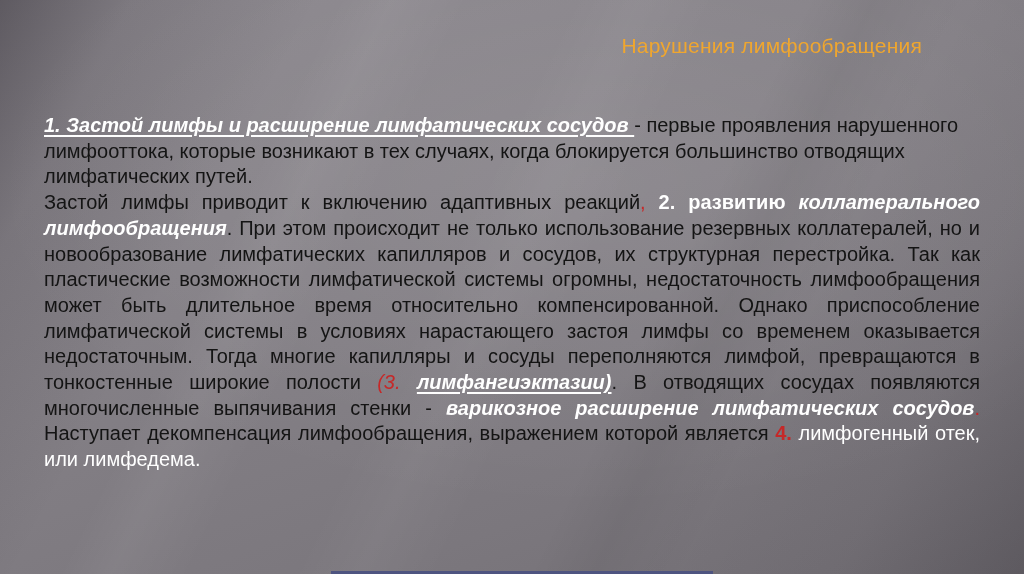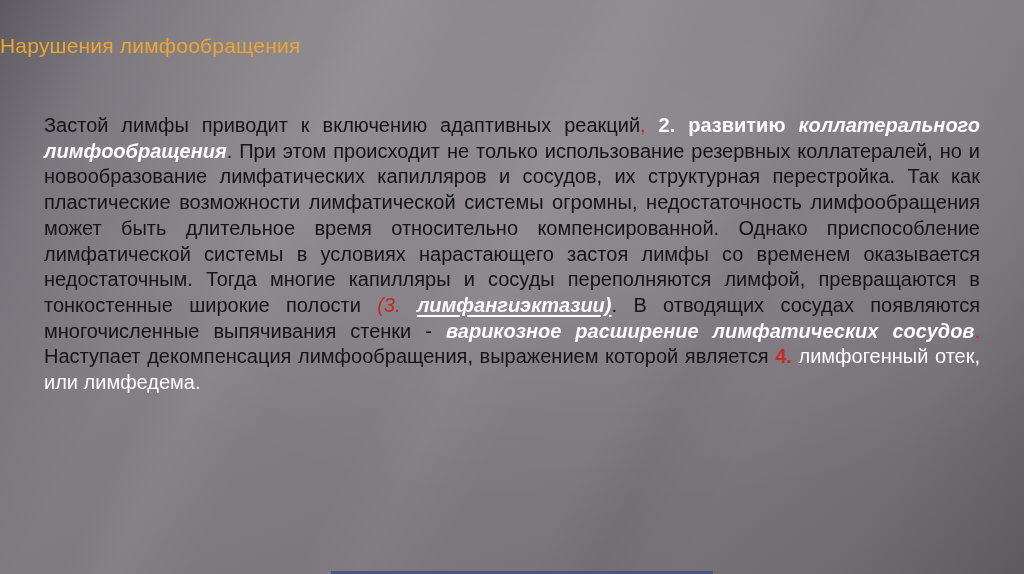--- a/index.html
+++ b/index.html
@@ -25,26 +25,27 @@
       linear-gradient(116deg, transparent 26%, rgba(255,255,255,0.05) 30%, transparent 36%),
       linear-gradient(116deg, transparent 44%, rgba(255,255,255,0.04) 49%, transparent 55%),
       linear-gradient(116deg, transparent 62%, rgba(0,0,0,0.05) 67%, transparent 74%);
   }
 
   .title {
     position: absolute;
     top: 32px;
     left: 0;
     width: 886px;           
-    text-align: left;
+    text-align: right;
     color: #EFA62F;
     font-size: 21px;
     line-height: 27px;
     font-weight: 400;
     letter-spacing: 0.2px;
+    padding-left: 36px;
   }
 
   .body-text {
     position: absolute;
     top: 113px;
     left: 44px;
     width: 936px;
     font-size: 20px;
     line-height: 25.7px;
     color: #141414;
@@ -72,17 +73,18 @@
 <body>
 
 <div class="slide">
   <div class="streaks"></div>
 
   <div class="title">
     <div>Нарушения лимфообращения</div>
   </div>
 
   <div class="body-text">
+    <p style="text-align: left;"><span class="white bold italic underline">1. Застой лимфы и расширение лимфатических сосудов </span><span class="black">- первые проявления нарушенного лимфооттока, которые возникают в тех случаях, когда блокируется большинство отводящих лимфатических путей.</span></p>
     <p style="text-align: justify;"><span class="black">Застой лимфы приводит к включению адаптивных реакций</span><span class="red">, </span><span class="white bold">2. развитию </span><span class="white bold italic">коллатерального лимфообращения</span><span class="black">. При этом происходит не только использование резервных коллатералей, но и новообразование лимфатических капилляров и сосудов, их структурная перестройка. Так как пластические возможности лимфатической системы огромны, недостаточность лимфообращения может быть длительное время относительно компенсированной. Однако приспособление лимфатической системы в условиях нарастающего застоя лимфы со временем оказывается недостаточным. Тогда многие капилляры и сосуды переполняются лимфой, превращаются в тонкостенные широкие полости </span><span class="red italic">(3. </span><span class="white bold italic underline">лимфангиэктазии)</span><span class="black">. В отводящих сосудах появляются многочисленные выпячивания стенки - </span><span class="white bold italic">варикозное расширение лимфатических сосудов</span><span class="red">. </span><span class="black">Наступает декомпенсация лимфообращения, выражением которой является </span><span class="red bold">4. </span><span class="white">лимфогенный отек, или лимфедема.</span></p>
   </div>
 
   <div class="bottom-line"></div>
 </div>
 
 </body></html>

